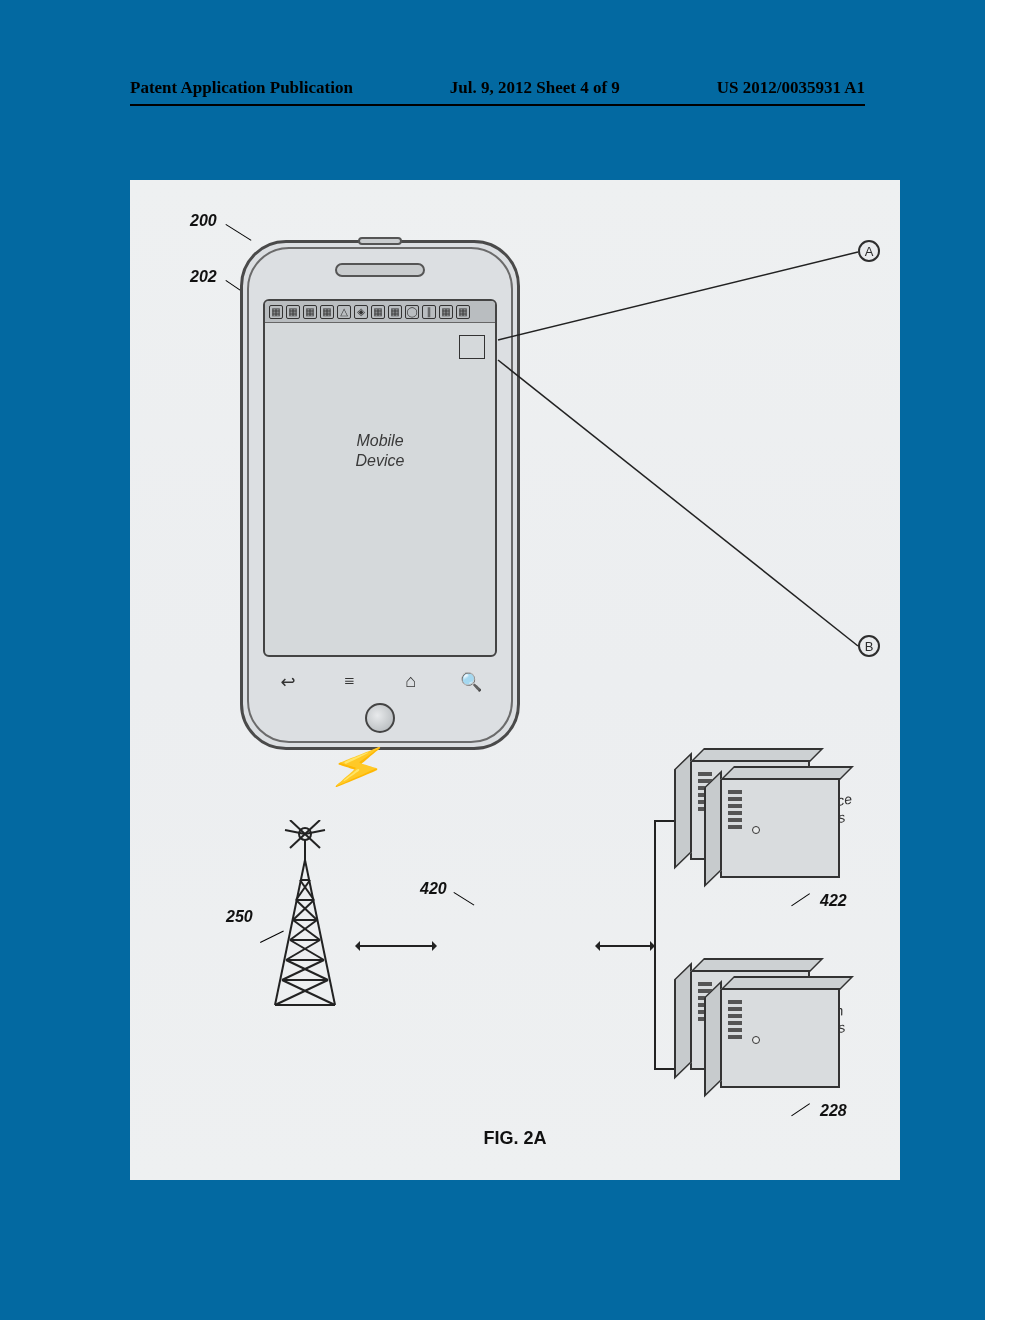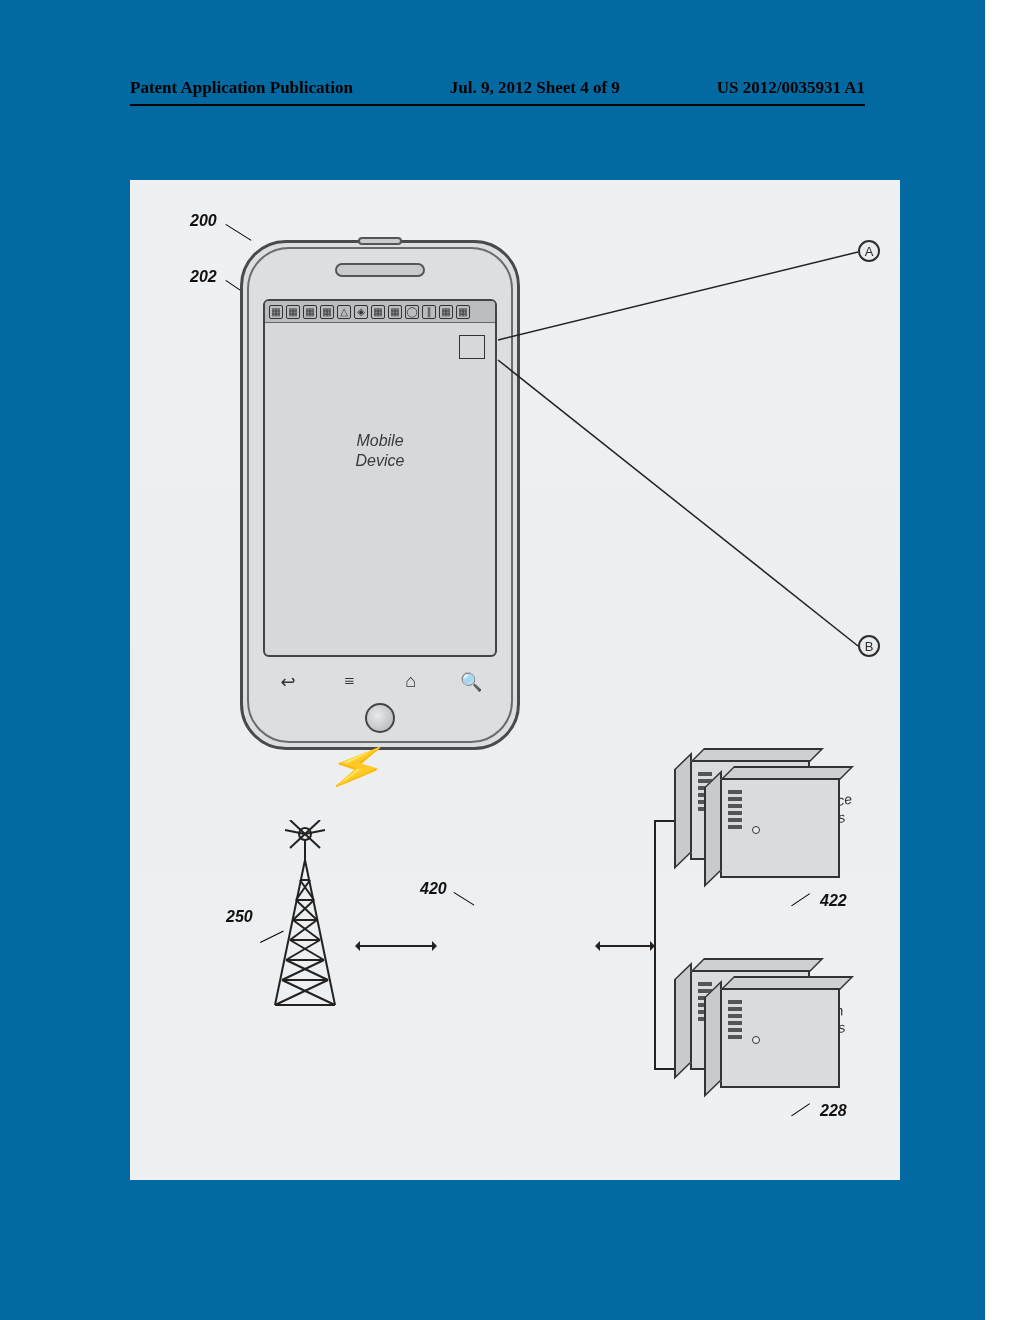--- a/index.html
+++ b/index.html
@@ -453,15 +453,16 @@
       </div>
       <div class="label">
         <span>Information</span><br>
         <span>Server Sys</span>
       </div>
     </div>
 
     <div class="reflabel" style="top:922px; left:690px;">228</div>
     <div class="lead" style="top:924px; left:680px; width:22px; transform: rotate(146deg);"></div>
 
+    <div class="figcap">FIG. 2A</div>
 
   </div>
 </div>
 
 </body></html>

